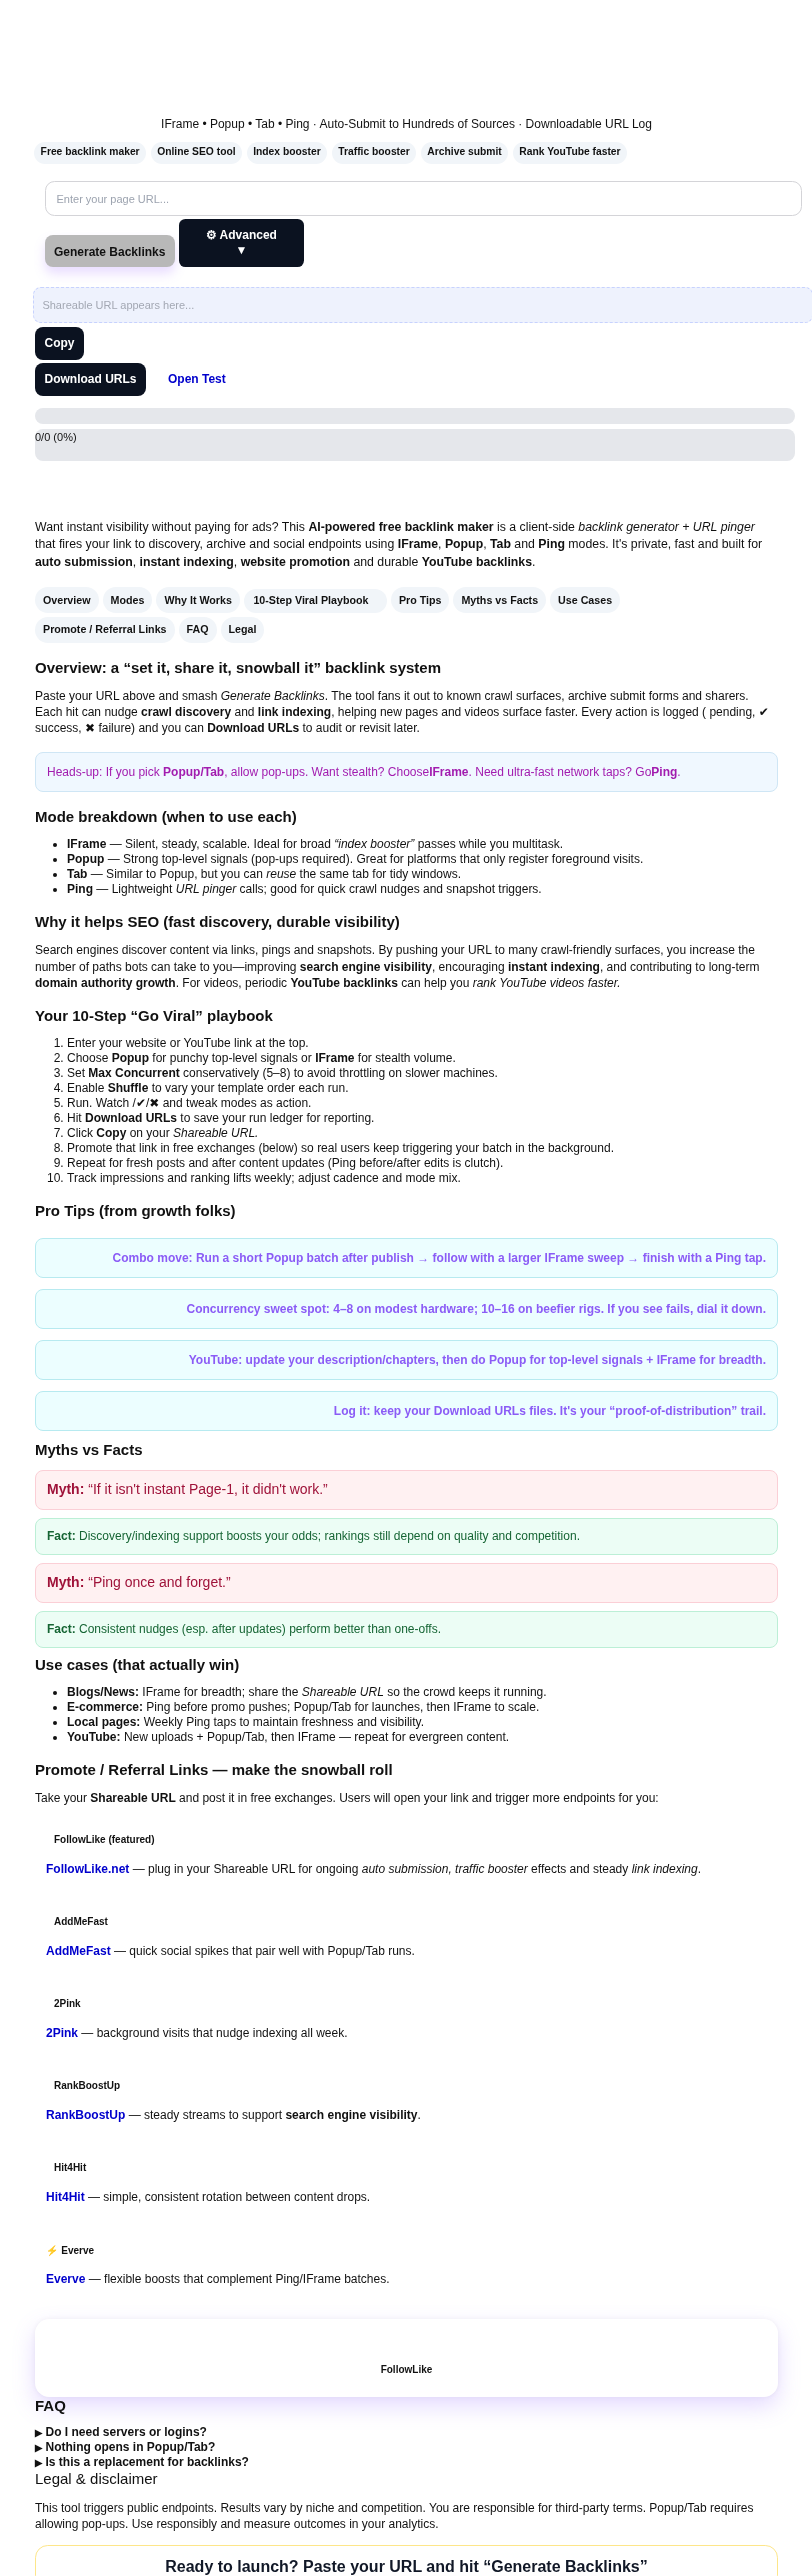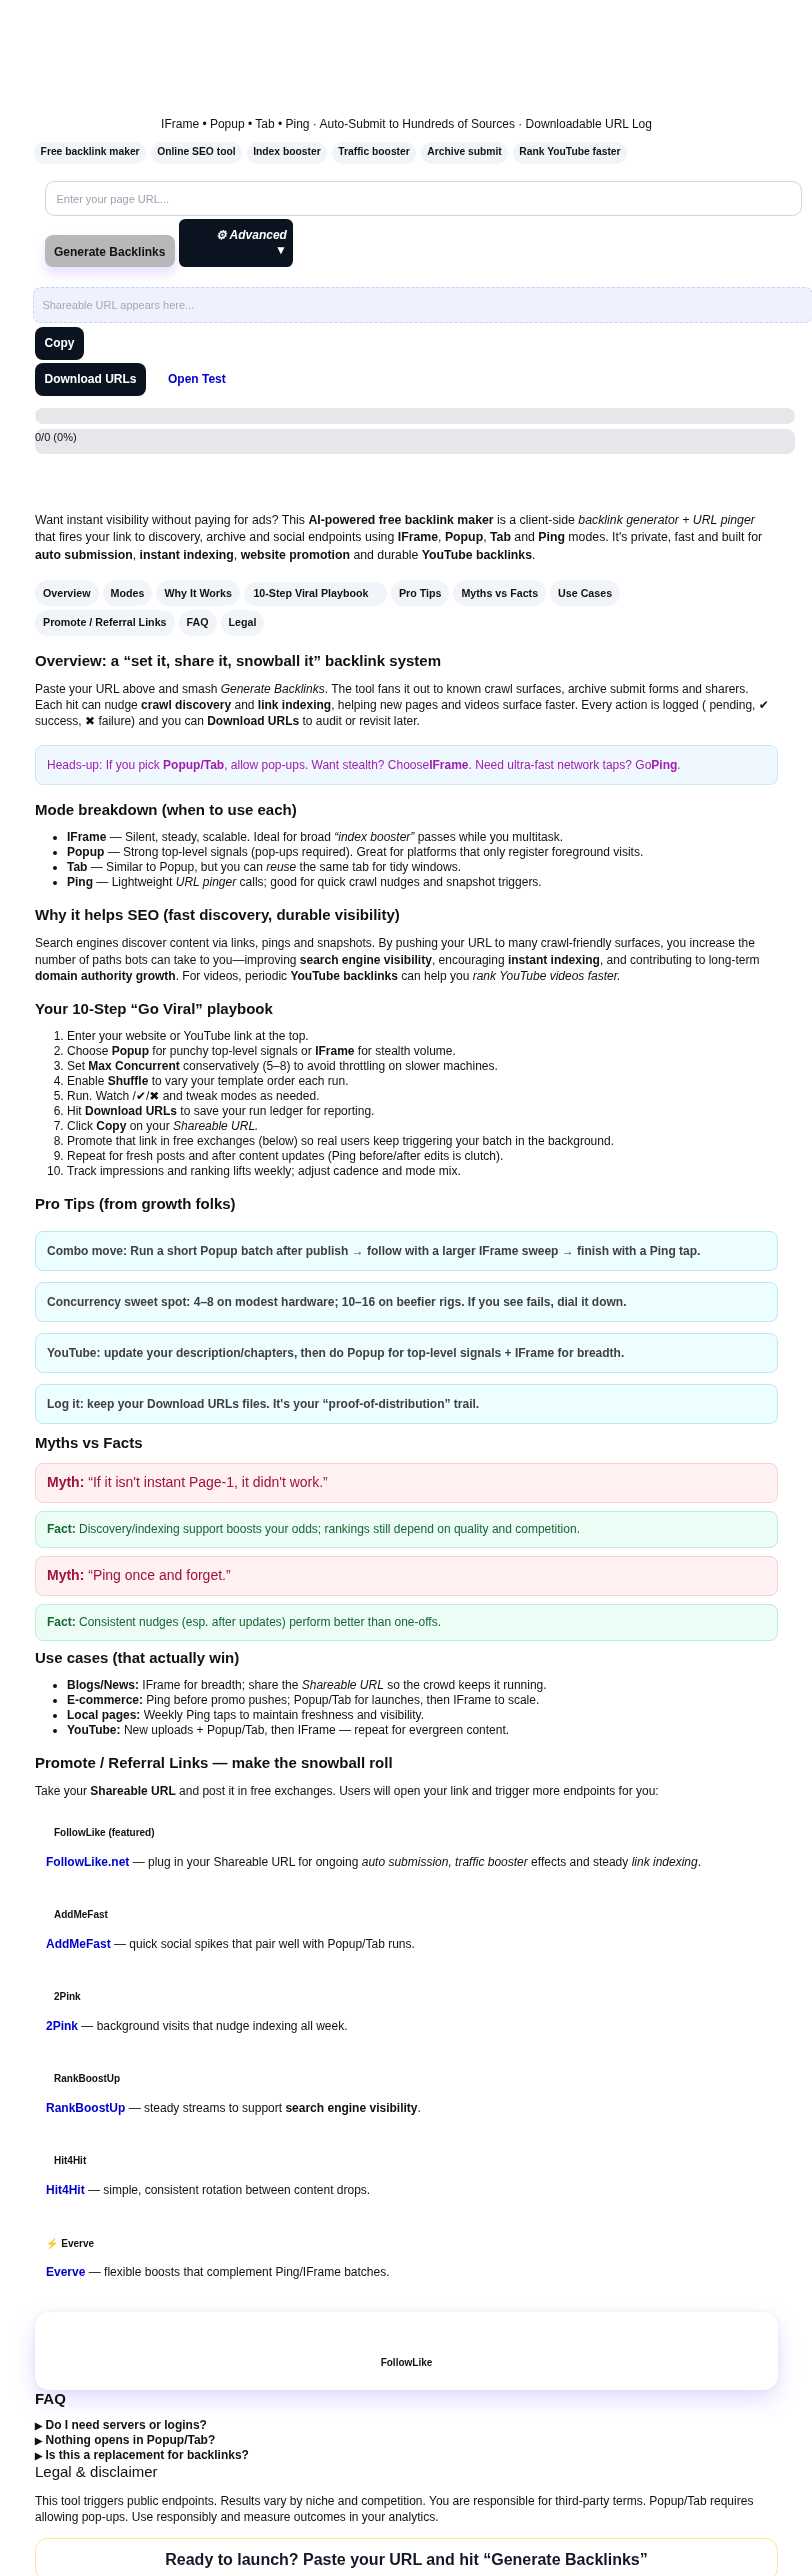--- a/index.html
+++ b/index.html
@@ -26,59 +26,59 @@
   }
   .url-input::placeholder { color: #9ca3af; }
   .btn-row { display: flex; align-items: flex-end; gap: 4px; margin: 3.2px 0 0 9.5px; }
   .btn-generate {
     background: #b8b8b8; color: #111; border: none; border-radius: 8px;
     font-weight: bold; font-size: 12px; padding: 9.5px 9.5px; height: 32px;
     box-shadow: 0 6.4px 11px rgba(168,120,255,0.25); font-family: "Liberation Sans", sans-serif;
   }
   .btn-advanced {
     background: #0b1220; color: #fff; border: none; border-radius: 6.4px;
-    font-weight: bold; font-size: 12px; width: 114px; height: 48px;
-    display: flex; flex-direction: column; align-items: flex-end; justify-content: center;
-    font-family: "Liberation Sans", sans-serif; line-height: 1.25; font-style: italic;
+    font-weight: bold; font-size: 12px; width: 125px; height: 48px;
+    display: flex; flex-direction: column; align-items: center; justify-content: center;
+    font-family: "Liberation Sans", sans-serif; line-height: 1.25;
   }
   .share-input {
     display: block; margin: 20px 0 0 -1.6px; width: 780px; height: 36px;
     border: 0.8px dashed #c7d2fe; border-radius: 8px; padding: 0 8px;
     background: #eef2fd; font-size: 11px; font-family: "Liberation Sans", sans-serif;
   }
   .share-input::placeholder { color: #a3a8b3; }
   .btn-dark {
     background: #0b1220; color: #fff; border: none; border-radius: 8px;
     font-weight: bold; font-size: 12px; padding: 0 9.5px; height: 33px;
     font-family: "Liberation Sans", sans-serif;
   }
   .copy-row { margin: 3.2px 0 0 0; }
   .dl-row { display: flex; align-items: center; gap: 22px; margin-top: 3.2px; }
   .link-open { color: #0000cc; font-weight: bold; text-decoration: none; font-size: 12px; }
   .progress-bar { margin-top: 12.7px; width: 760px; height: 16px; background: #e5e7eb; border-radius: 8px; overflow: hidden; }
   .progress-fill { height: 100%; background: #22c55e; width: 0; }
-  .progress-text-bar { margin-top: 4.8px; width: 760px; height: 25px; background: #e5e7eb; border-radius: 8px; font-size: 11px; line-height: 16px; }
+  .progress-text-bar { margin-top: 4.8px; width: 760px; height: 32px; background: #e5e7eb; border-radius: 8px; font-size: 11px; line-height: 16px; }
   .intro { margin-top: 58px; font-size: 12.3px; line-height: 1.4; }
   .toc { display: flex; flex-wrap: wrap; gap: 4px 4px; margin-top: 16.7px; width: 603px; align-items: flex-end; }
   .toc a {
     background: #f1f5f9; border-radius: 793px; padding: 6.4px 8px; font-size: 10.7px;
     color: #111; text-decoration: none; font-weight: bold; line-height: 1.2;
   }
   .toc a.two-line { width: 143px; border-radius: 17.5px; padding: 4.8px 9.5px 6.4px 9.5px; }
   h2 { font-size: 15px; margin: 16px 0 11px 0; line-height: 1.2; }
   p { margin: 0 0 9.5px 0; }
   .note-blue {
     background: #f0f8ff; border: 0.8px solid #cfe6f5; border-radius: 8px;
     padding: 11px 11px; color: #a21caf; font-size: 12px; margin: 16px 0 11px 0;
   }
   ul, ol { margin: 0 0 8px 0; padding-left: 32px; }
   li { margin: 0; line-height: 1.25; }
   .tip {
     background: #ecfeff; border: 0.8px solid #b7eaf0; border-radius: 8px;
-    padding: 11px 11px; color: #404040; font-weight: bold; font-size: 12px; margin: 0 0 11px 0;
+    padding: 11px 11px; color: #8b5cf6; font-weight: bold; font-size: 12px; margin: 0 0 11px 0; text-align: right;
   }
   .myth {
     background: #fff1f2; border: 0.8px solid #fbcfd6; border-radius: 8px;
     padding: 9.5px 11px; color: #9f1239; font-size: 14px; margin: 0 0 8px 0;
   }
   .fact {
     background: #ecfdf5; border: 0.8px solid #bcefd6; border-radius: 8px;
     padding: 9.5px 11px; color: #166534; font-size: 12px; margin: 0 0 8px 0;
   }
   .ref { margin: 0 0 0 11px; padding: 17.5px 0 20.6px 0; }
@@ -188,21 +188,21 @@
     <p><span>Search engines discover content via links, pings and snapshots. By pushing your URL to many crawl-friendly surfaces, you increase the number of paths bots can take to you—improving </span><b>search engine visibility</b><span>, encouraging </span><b>instant indexing</b><span>, and contributing to long-term </span><b>domain authority growth</b><span>. For videos, periodic </span><b>YouTube backlinks</b><span> can help you </span><i>rank YouTube videos faster.</i></p>
   </section>
 
   <section>
     <h2>Your 10-Step “Go Viral” playbook</h2>
     <ol>
       <li><span>Enter your website or YouTube link at the top.</span></li>
       <li><span>Choose </span><b>Popup</b><span> for punchy top-level signals or </span><b>IFrame</b><span> for stealth volume.</span></li>
       <li><span>Set </span><b>Max Concurrent</b><span> conservatively (5–8) to avoid throttling on slower machines.</span></li>
       <li><span>Enable </span><b>Shuffle</b><span> to vary your template order each run.</span></li>
-      <li><span>Run. Watch  /✔/✖ and tweak modes as needed.</span></li>
+      <li><span>Run. Watch  /✔/✖ and tweak modes as action.</span></li>
       <li><span>Hit </span><b>Download URLs</b><span> to save your run ledger for reporting.</span></li>
       <li><span>Click </span><b>Copy</b><span> on your </span><i>Shareable URL.</i></li>
       <li><span>Promote that link in free exchanges (below) so real users keep triggering your batch in the background.</span></li>
       <li><span>Repeat for fresh posts and after content updates (Ping before/after edits is clutch).</span></li>
       <li><span>Track impressions and ranking lifts weekly; adjust cadence and mode mix.</span></li>
     </ol>
   </section>
 
   <section>
     <h2 style="margin-bottom:17.5px;">Pro Tips (from growth folks)</h2>

